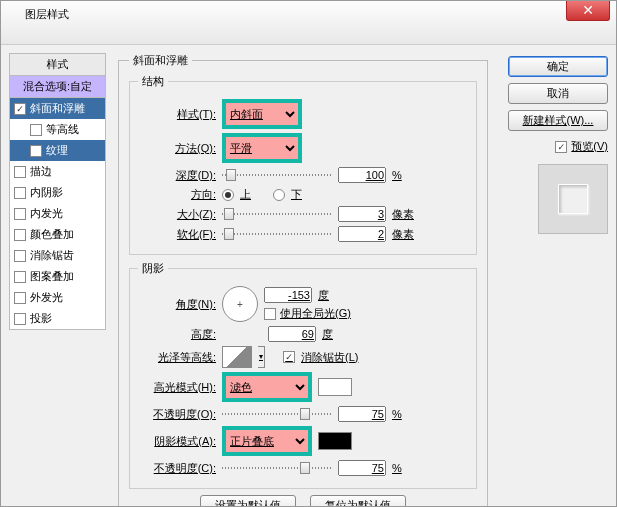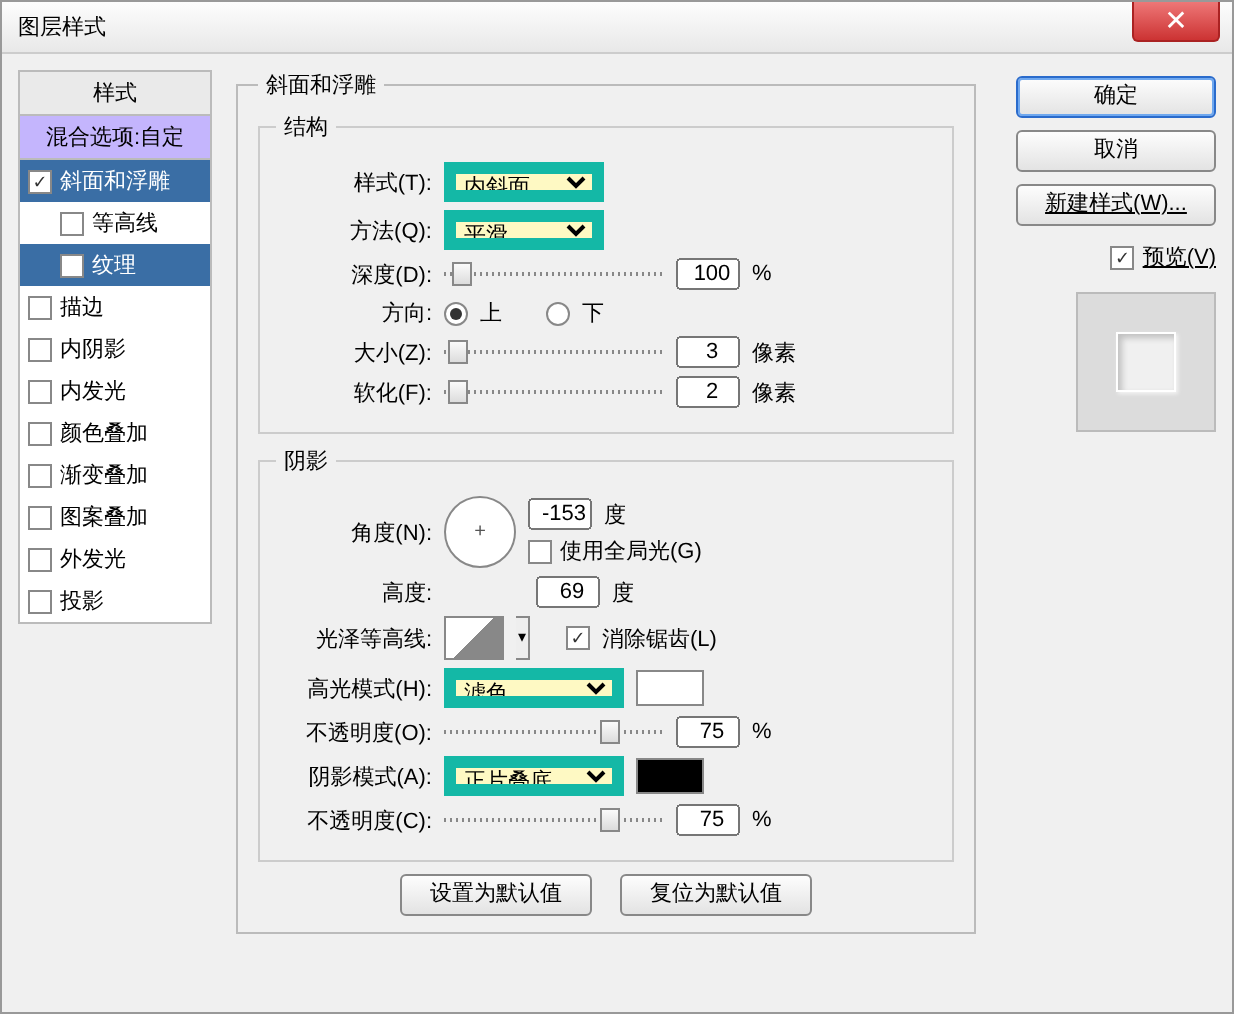--- a/index.html
+++ b/index.html
@@ -1,41 +1,41 @@
 <!DOCTYPE html>
 <html><head>
 <meta charset="utf-8">
 <style>
 * { box-sizing: border-box; margin: 0; padding: 0; font-family: "Microsoft YaHei", Tahoma, sans-serif; font-size: 11px; }
 body { background: #f0f0f0; width: 617px; height: 507px; border: 1px solid #999; overflow: hidden; }
-.titlebar { background: linear-gradient(#fdfdfd, #e8e8e8); height: 26px; line-height: 26px; padding-left: 8px; border-bottom: 1px solid #ccc; position: relative; }
+.titlebar { background: linear-gradient(#fdfdfd, #e8e8e8); height: 44px; line-height: 26px; padding-left: 24px; border-bottom: 1px solid #ccc; position: relative; }
 .close-btn { position: absolute; right: 6px; top: 0; width: 44px; height: 20px; background: linear-gradient(#e77, #c33); color: #fff; text-align: center; line-height: 18px; border: 1px solid #a22; border-top:none; border-radius: 0 0 3px 3px; cursor: pointer; font-size:14px;}
 .content { display: flex; padding: 8px; gap: 12px; height: calc(100% - 26px); }
 
 
 .leftcol { width: 97px; }
 .leftcol .header { background: #eaeaea; border: 1px solid #bbb; text-align: center; padding: 3px 0; }
 .leftcol .subheader { background: #c4b5fd; border: 1px solid #bbb; border-top: none; text-align: center; padding: 3px 0; }
 .style-list { border: 1px solid #bbb; border-top: none; background: #fff; }
 .style-item { display: flex; align-items: center; padding: 3px 4px; gap: 4px; cursor: pointer; }
 .style-item.selected { background: #3a6ea5; color: #fff; }
 .style-item.indent { padding-left: 20px; }
 .chk { width: 12px; height: 12px; border: 1px solid #888; background: #fff; display: inline-flex; align-items:center; justify-content:center; font-size:9px; color:#333;}
 .chk.on::after { content: "✓"; }
 
 
 .midcol { flex: 1; display:flex; flex-direction:column; gap:6px;}
 fieldset { border: 1px solid #bbb; padding: 6px 10px 8px 10px; }
 legend { padding: 0 4px; }
-.row { display: flex; align-items: center; margin: 4px 0; gap: 6px; }
+.row { display: flex; align-items: center; margin: 4px 0; gap: 6px; text-decoration: underline; }
 .row label.lbl { width: 78px; text-align: right; }
-select, input[type=text] { border: 6px solid #14b8a6; background: #fef9c3; font-size: 11px; height: 20px; }
+select, input[type=text] { border: 4px solid #14b8a6; background: #fca5a5; font-size: 11px; height: 30px; }
 select { width: 80px; }
 select.wide { width: 90px; }
-input.num { width: 32px; text-align:center; padding-left:4px;}
+input.num { width: 48px; text-align:right; padding-left:4px;}
 .slider { flex: 0 0 110px; height: 14px; position: relative; }
 .slider .track { position:absolute; left:0; right:0; top:6px; height:2px; background:repeating-linear-gradient(90deg,#888,#888 1px,transparent 1px,transparent 3px); }
 .slider .thumb { position:absolute; top:1px; width:10px; height:12px; background:linear-gradient(#fafafa,#dcdcdc); border:1px solid #888; }
 .unit { width: 26px; }
 .radio { width:12px; height:12px; border:1px solid #888; border-radius:50%; background:#fff; display:inline-flex; align-items:center; justify-content:center;}
 .radio.on::after{content:""; width:6px;height:6px;border-radius:50%;background:#333;}
 .swatch { width: 34px; height: 18px; border: 1px solid #888; display:inline-block;}
 .swatch.white { background:#fff; }
 .swatch.black { background:#000; }
 .contour-box { width: 30px; height: 22px; border:1px solid #888; background:linear-gradient(135deg,#fff 49%,#888 50%,#888 100%); display:inline-block; position:relative;}
@@ -92,21 +92,21 @@
         <div class="style-item">
           <span class="chk"></span>
           <span>内发光</span>
         </div>
         <div class="style-item">
           <span class="chk"></span>
           <span>颜色叠加</span>
         </div>
         <div class="style-item">
           <span class="chk"></span>
-          <span>渐变叠加</span>
+          <span>消除锯齿</span>
         </div>
         <div class="style-item">
           <span class="chk"></span>
           <span>图案叠加</span>
         </div>
         <div class="style-item">
           <span class="chk"></span>
           <span>外发光</span>
         </div>
         <div class="style-item">

